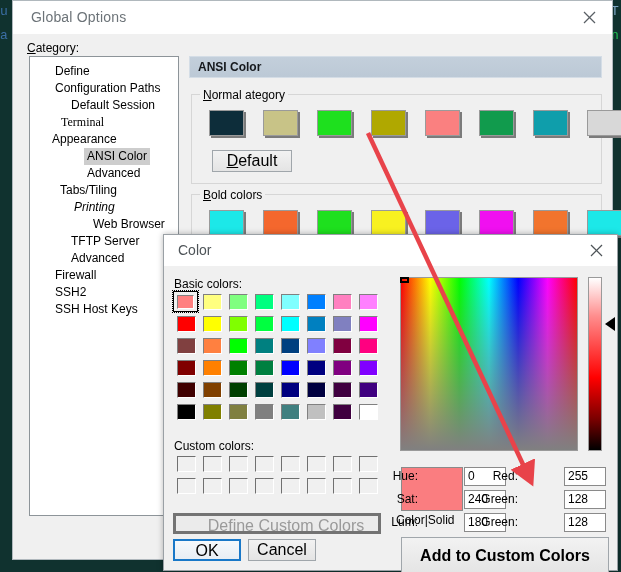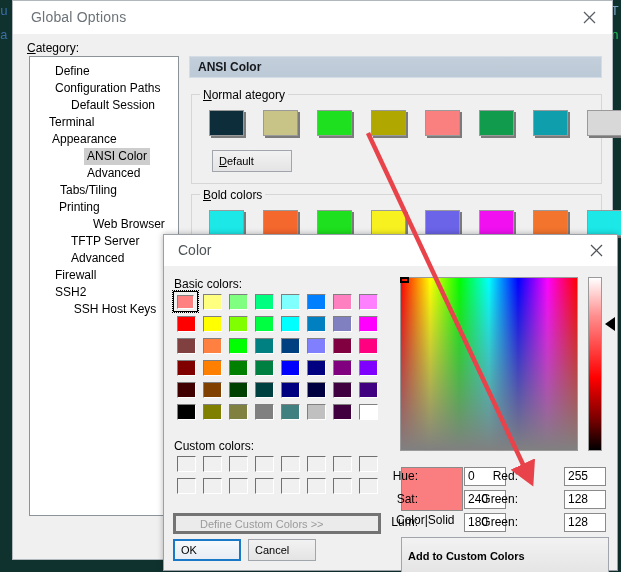--- a/index.html
+++ b/index.html
@@ -72,22 +72,22 @@
   .swatchrow { position:absolute; left:17px; top:15px; display:flex; gap:19px; }
   .sw {
     width:35px; height:26px; position:relative; cursor:default;
     box-shadow: 2px 2px 0 0 #7b7b7b;
     border:1px solid #9a9a9a;
   }
   .sw .inner { position:absolute; inset:0; }
 
   .btn {
     background:linear-gradient(to bottom,#f2f2f2,#e4e4e4);
-    border:1px solid #a0a6ab; font-size:11px; font-family:"Liberation Sans",sans-serif;
-    cursor:default; color:#000; text-align:left;
+    border:1px solid #a0a6ab; font-size:16px; font-family:"Liberation Sans",sans-serif;
+    cursor:default; color:#000; text-align:center;
   }
   #btnDefault {
     position:absolute; left:20px; top:55px; width:80px; height:22px;
   }
   #btnDefault u { text-decoration:underline; }
 
   
   #colorDialog {
     position:absolute; left:163px; top:234px; width:455px; height:337px;
     background:#f0f0f0; border:1px solid #9aa0a5;
@@ -205,32 +205,32 @@
 
   <div class="cat-label">
     <u>C</u><span>ategory:</span>
   </div>
 
   <div id="treePanel">
     <div id="treeInner" style="position:relative; padding:6px 0 0 0;">
         <div class="tnode" style="padding-left: 22px;"><span class="tlabel">Define</span></div>
         <div class="tnode" style="padding-left: 22px;"><span class="tlabel">Configuration Paths</span></div>
         <div class="tnode" style="padding-left: 38px;"><span class="tlabel">Default Session</span></div>
-        <div class="tnode" style="padding-left: 16px;"><span class="tlabel">Terminal</span></div>
+        <div class="tnode" style="padding-left: 28px; font-family: Liberation Serif, serif;"><span class="tlabel">Terminal</span></div>
         <div class="tnode" style="padding-left: 19px;"><span class="tlabel">Appearance</span></div>
         <div class="tnode sel" style="padding-left: 54px;"><span class="tlabel">ANSI Color</span></div>
         <div class="tnode" style="padding-left: 54px;"><span class="tlabel">Advanced</span></div>
         <div class="tnode" style="padding-left: 27px;"><span class="tlabel">Tabs/Tiling</span></div>
-        <div class="tnode" style="padding-left: 26px;"><span class="tlabel">Printing</span></div>
+        <div class="tnode" style="padding-left: 41px; font-style: italic;"><span class="tlabel">Printing</span></div>
         <div class="tnode" style="padding-left: 60px;"><span class="tlabel">Web Browser</span></div>
         <div class="tnode" style="padding-left: 38px;"><span class="tlabel">TFTP Server</span></div>
         <div class="tnode" style="padding-left: 38px;"><span class="tlabel">Advanced</span></div>
         <div class="tnode" style="padding-left: 22px;"><span class="tlabel">Firewall</span></div>
         <div class="tnode" style="padding-left: 22px;"><span class="tlabel">SSH2</span></div>
-        <div class="tnode" style="padding-left: 22px; text-align: center;"><span class="tlabel">SSH Host Keys</span></div>
+        <div class="tnode" style="padding-left: 22px;"><span class="tlabel">SSH Host Keys</span></div>
       </div>
   </div>
 
   <div class="ansi-header">ANSI Color</div>
 
   <div class="groupbox" id="gNormal">
     <div class="gtitle">
       <u>N</u><span>ormal ategory</span>
     </div>
     <div class="swatchrow" id="normalSwatches">

